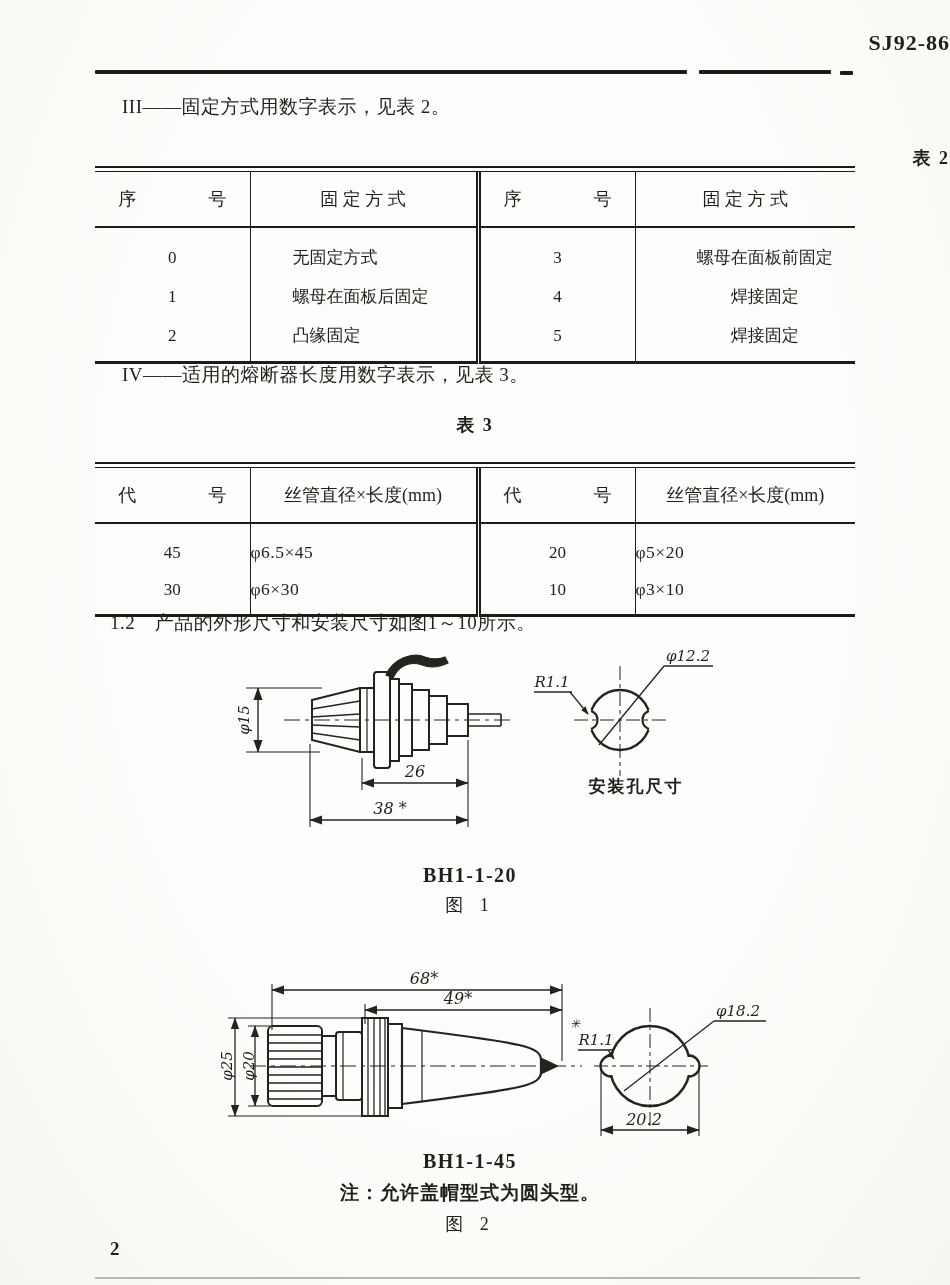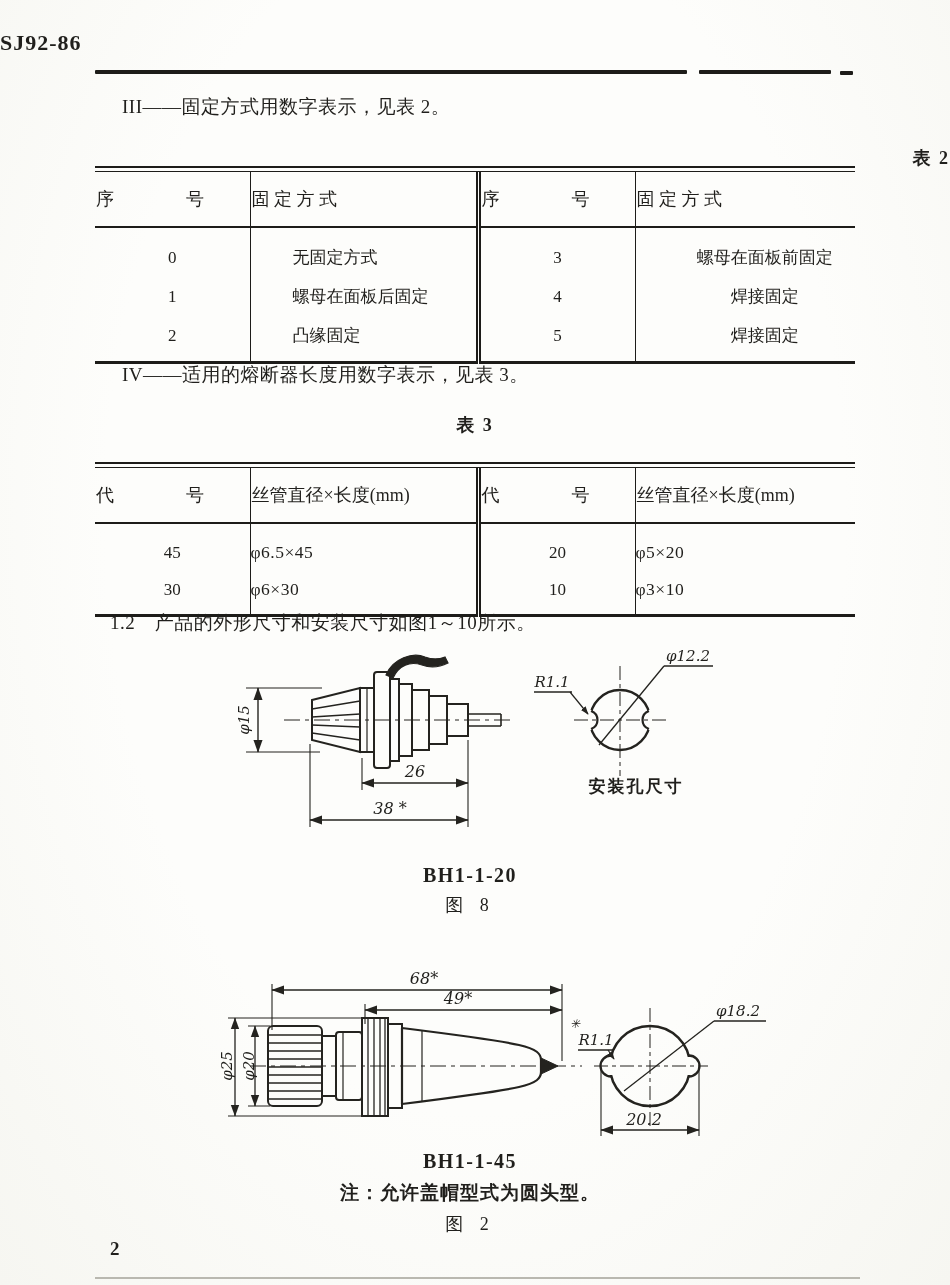--- a/index.html
+++ b/index.html
@@ -4,38 +4,38 @@
 <style>
   html,body{margin:0;padding:0;}
   body{background:#ffffff;}
   .page{
     position:relative;width:950px;height:1285px;overflow:hidden;
     background:radial-gradient(ellipse at 50% 40%, #fdfdfb 55%, #f6f6f1 100%);
     color:#201f1c;
     font-family:"Liberation Serif","DejaVu Serif",serif;
   }
   .abs{position:absolute;}
-  .doc-code{left:0;right:0;top:30px;text-align:left;font-size:22px;font-weight:bold;letter-spacing:1px;}
+  .doc-code{left:0;right:0;top:30px;text-align:right;font-size:22px;font-weight:bold;letter-spacing:1px;}
   .rule-top{left:95px;top:70px;width:762px;height:5px;display:flex;align-items:flex-start;}
   .rule-top .seg{height:4px;background:#1d1c19;border-radius:1px;}
   .rule-top .g{height:4px;background:transparent;}
   .para{font-size:19px;line-height:1.35;letter-spacing:0.5px;}
   .p3{left:122px;top:94px;}
   .p4{left:122px;top:362px;}
   .p12{left:110px;top:610px;}
   .tbl-title{left:0;right:0;text-align:center;font-size:18px;font-weight:bold;letter-spacing:2px;}
   .tt2{top:146px;text-align:right;}
   .tt3{top:413px;}
   .tblwrap{left:95px;width:760px;}
   .tw2{top:166px;}
   .tw3{top:434px;margin-top:28px;}
   .dbl-top{height:3px;border-top:2.5px solid #1d1c19;border-bottom:1.2px solid #1d1c19;}
   table{border-collapse:collapse;width:100%;table-layout:fixed;margin-top:0;}
   table{border-bottom:3.5px solid #1d1c19;}
-  thead td{border-bottom:2.8px solid #1d1c19;height:52px;font-size:18px;vertical-align:middle;}
+  thead td{border-bottom:2.8px solid #1d1c19;height:52px;font-size:18px;text-align:center;vertical-align:middle;}
   tbody td{font-size:17px;padding:8px 0;vertical-align:middle;}
   tbody tr:first-child td{padding-top:18px;}
   tbody tr:last-child td{padding-bottom:14px;}
   td.num{text-align:center;}
   td.desc{text-align:left;padding-left:42px;}
   td.desc2{text-align:center;padding-left:39px;}
   td.val{font-size:17.5px;letter-spacing:0.5px;}
   td.bl{border-left:1.6px solid #1d1c19;}
   td.bl-dbl{border-left:5px double #1d1c19;}
   .caption{left:150px;width:640px;text-align:center;}
@@ -203,21 +203,21 @@
     </g>
     <text class="dimtxt" x="44" y="77" text-anchor="middle" transform="rotate(-90 44 72)">φ15</text>
     <text class="dimtxt-lg" x="215" y="129" text-anchor="middle">26</text>
     <text class="dimtxt-lg" x="190" y="166" text-anchor="middle">38 *</text>
     <text class="dimtxt" x="352" y="39" text-anchor="middle">R1.1</text>
     <text class="dimtxt" x="488" y="13" text-anchor="middle">φ12.2</text>
     <text class="cjk-cap" x="436" y="144" text-anchor="middle">安装孔尺寸</text>
   </svg>
 
   <div class="abs caption model" style="top:864px">BH1-1-20</div>
-  <div class="abs caption fignum" style="top:893px">图  8</div>
+  <div class="abs caption fignum" style="top:893px">图  1</div>
 
   <svg class="abs" style="left:210px;top:958px" width="700" height="190" viewBox="0 0 700 190">
     <defs>
       <marker id="ar2" viewBox="0 0 10 10" refX="9.5" refY="5" markerWidth="9" markerHeight="9" orient="auto-start-reverse">
         <path d="M0,1.4 L10,5 L0,8.6 Z" fill="#24231f"></path>
       </marker>
       <marker id="ar2s" viewBox="0 0 10 10" refX="9" refY="5" markerWidth="7" markerHeight="7" orient="auto">
         <path d="M0,1.4 L10,5 L0,8.6 Z" fill="#24231f"></path>
       </marker>
     </defs>

